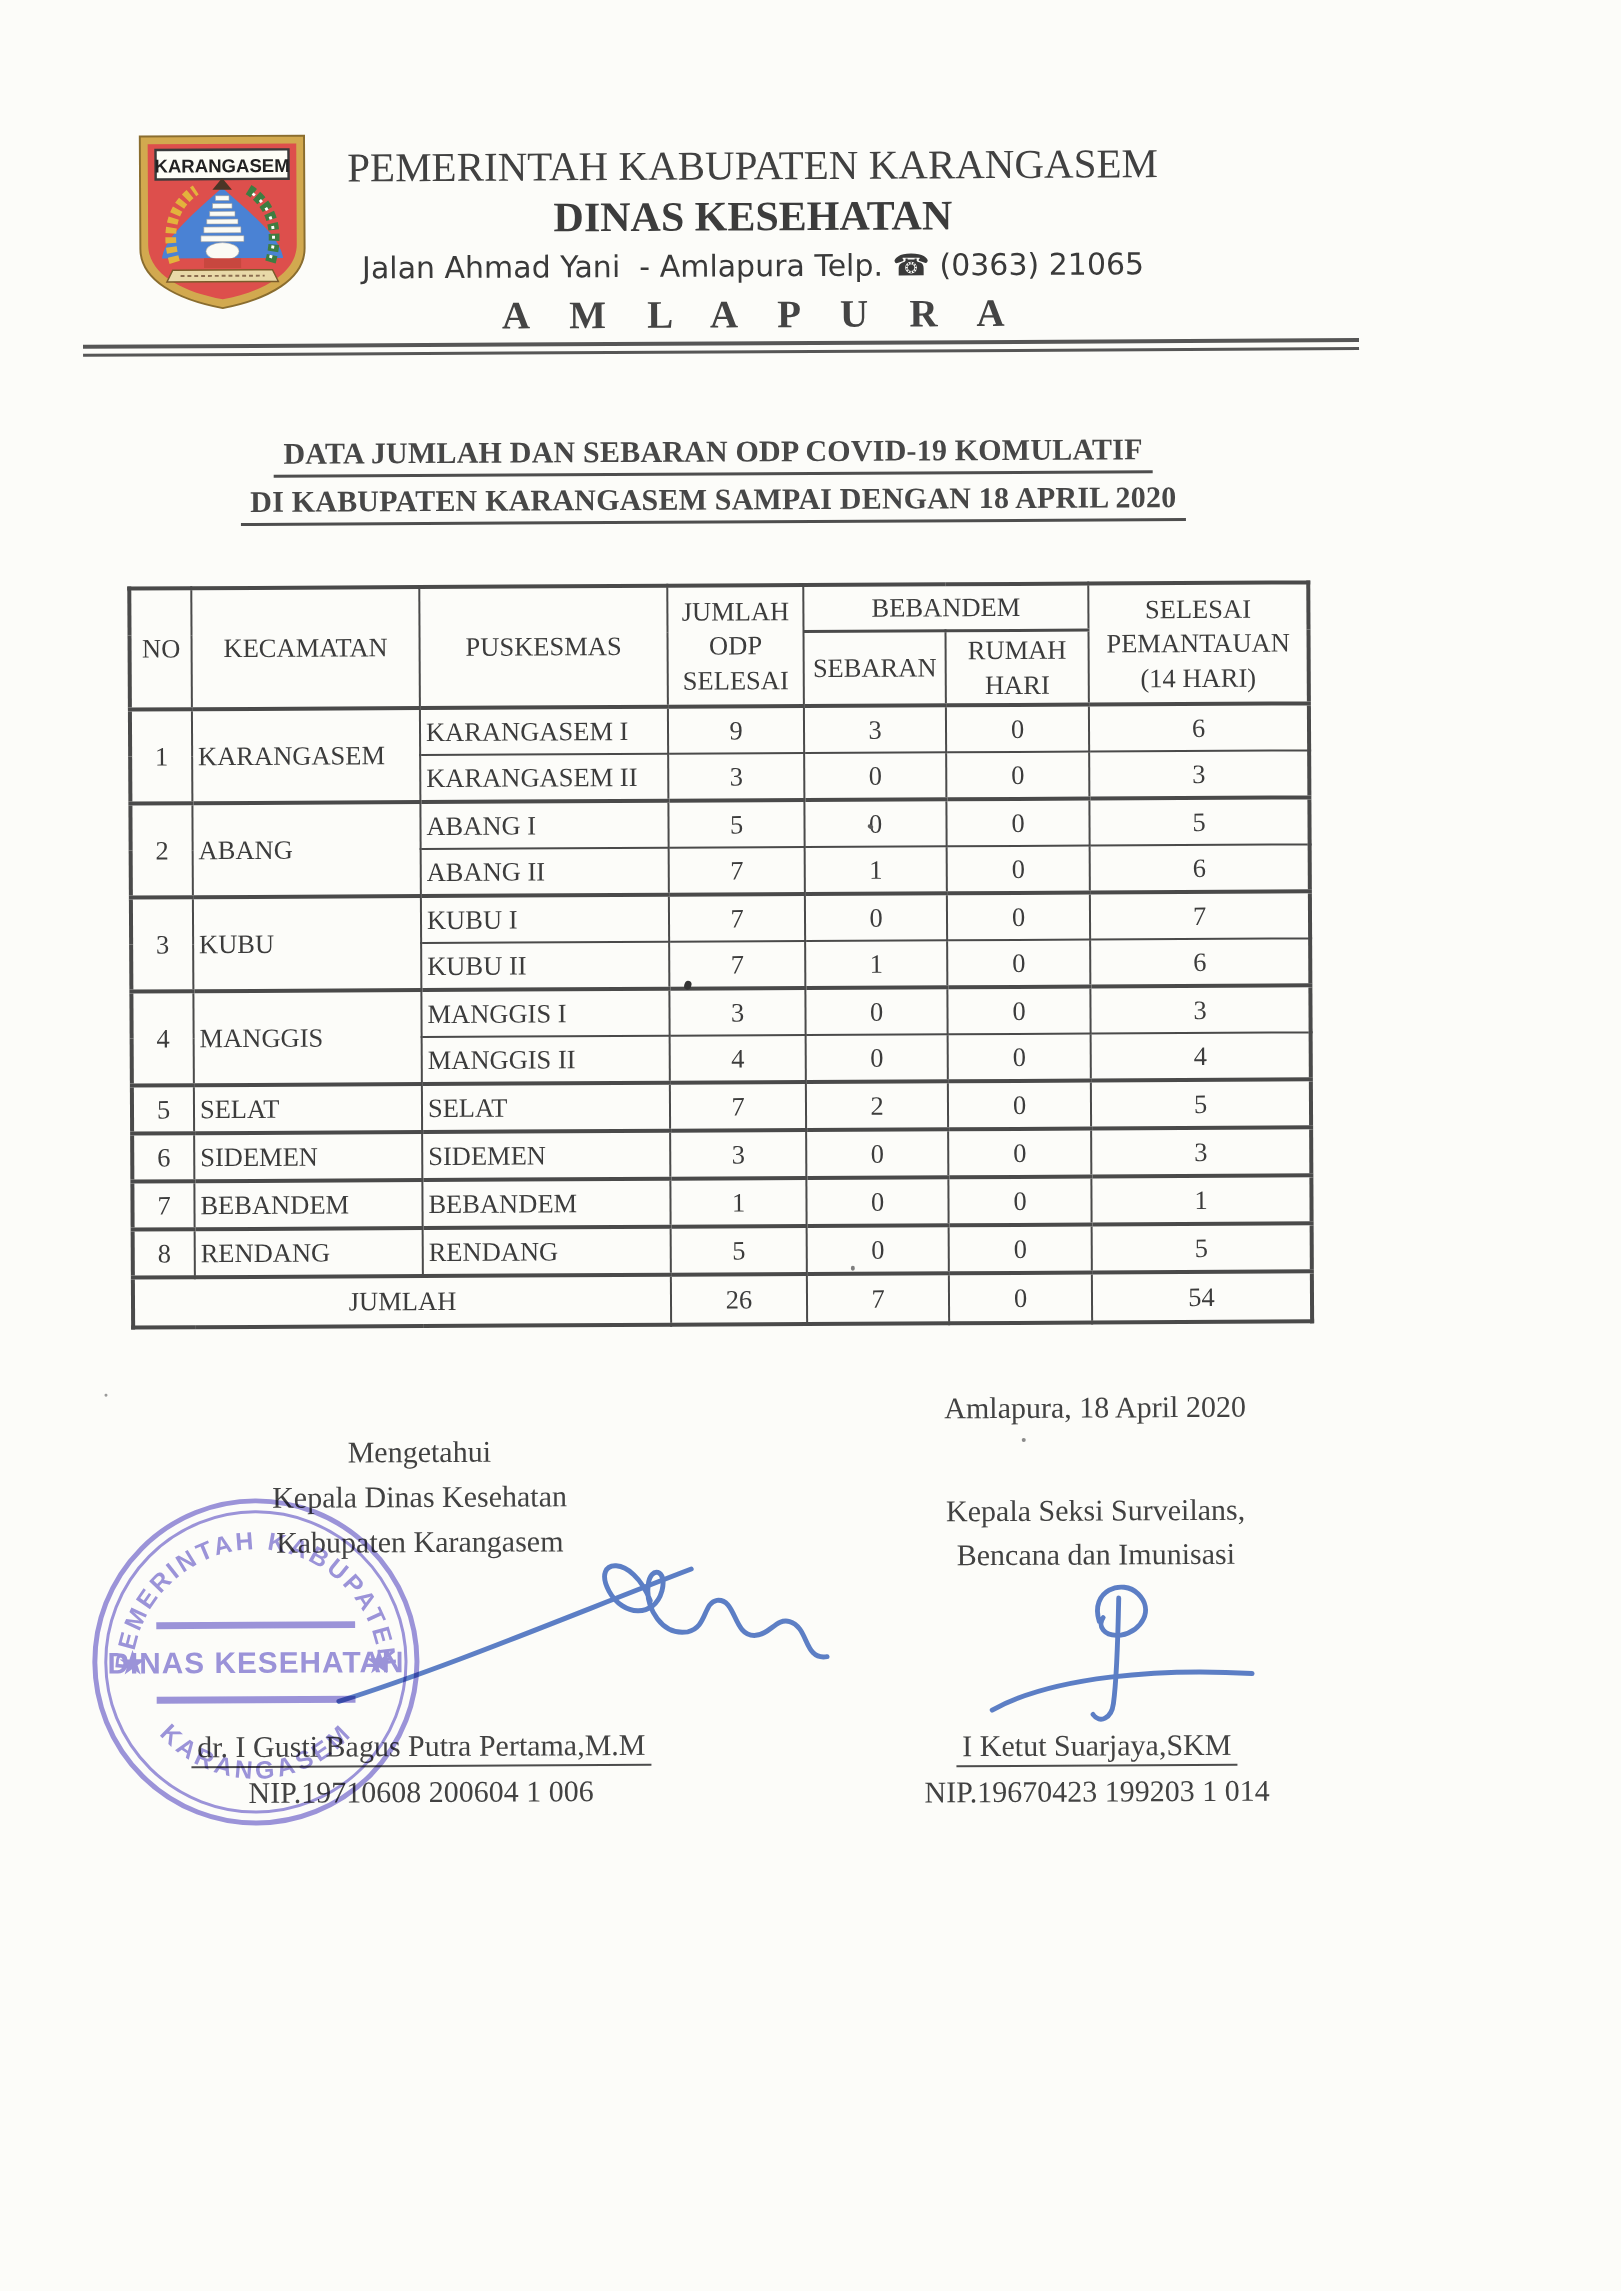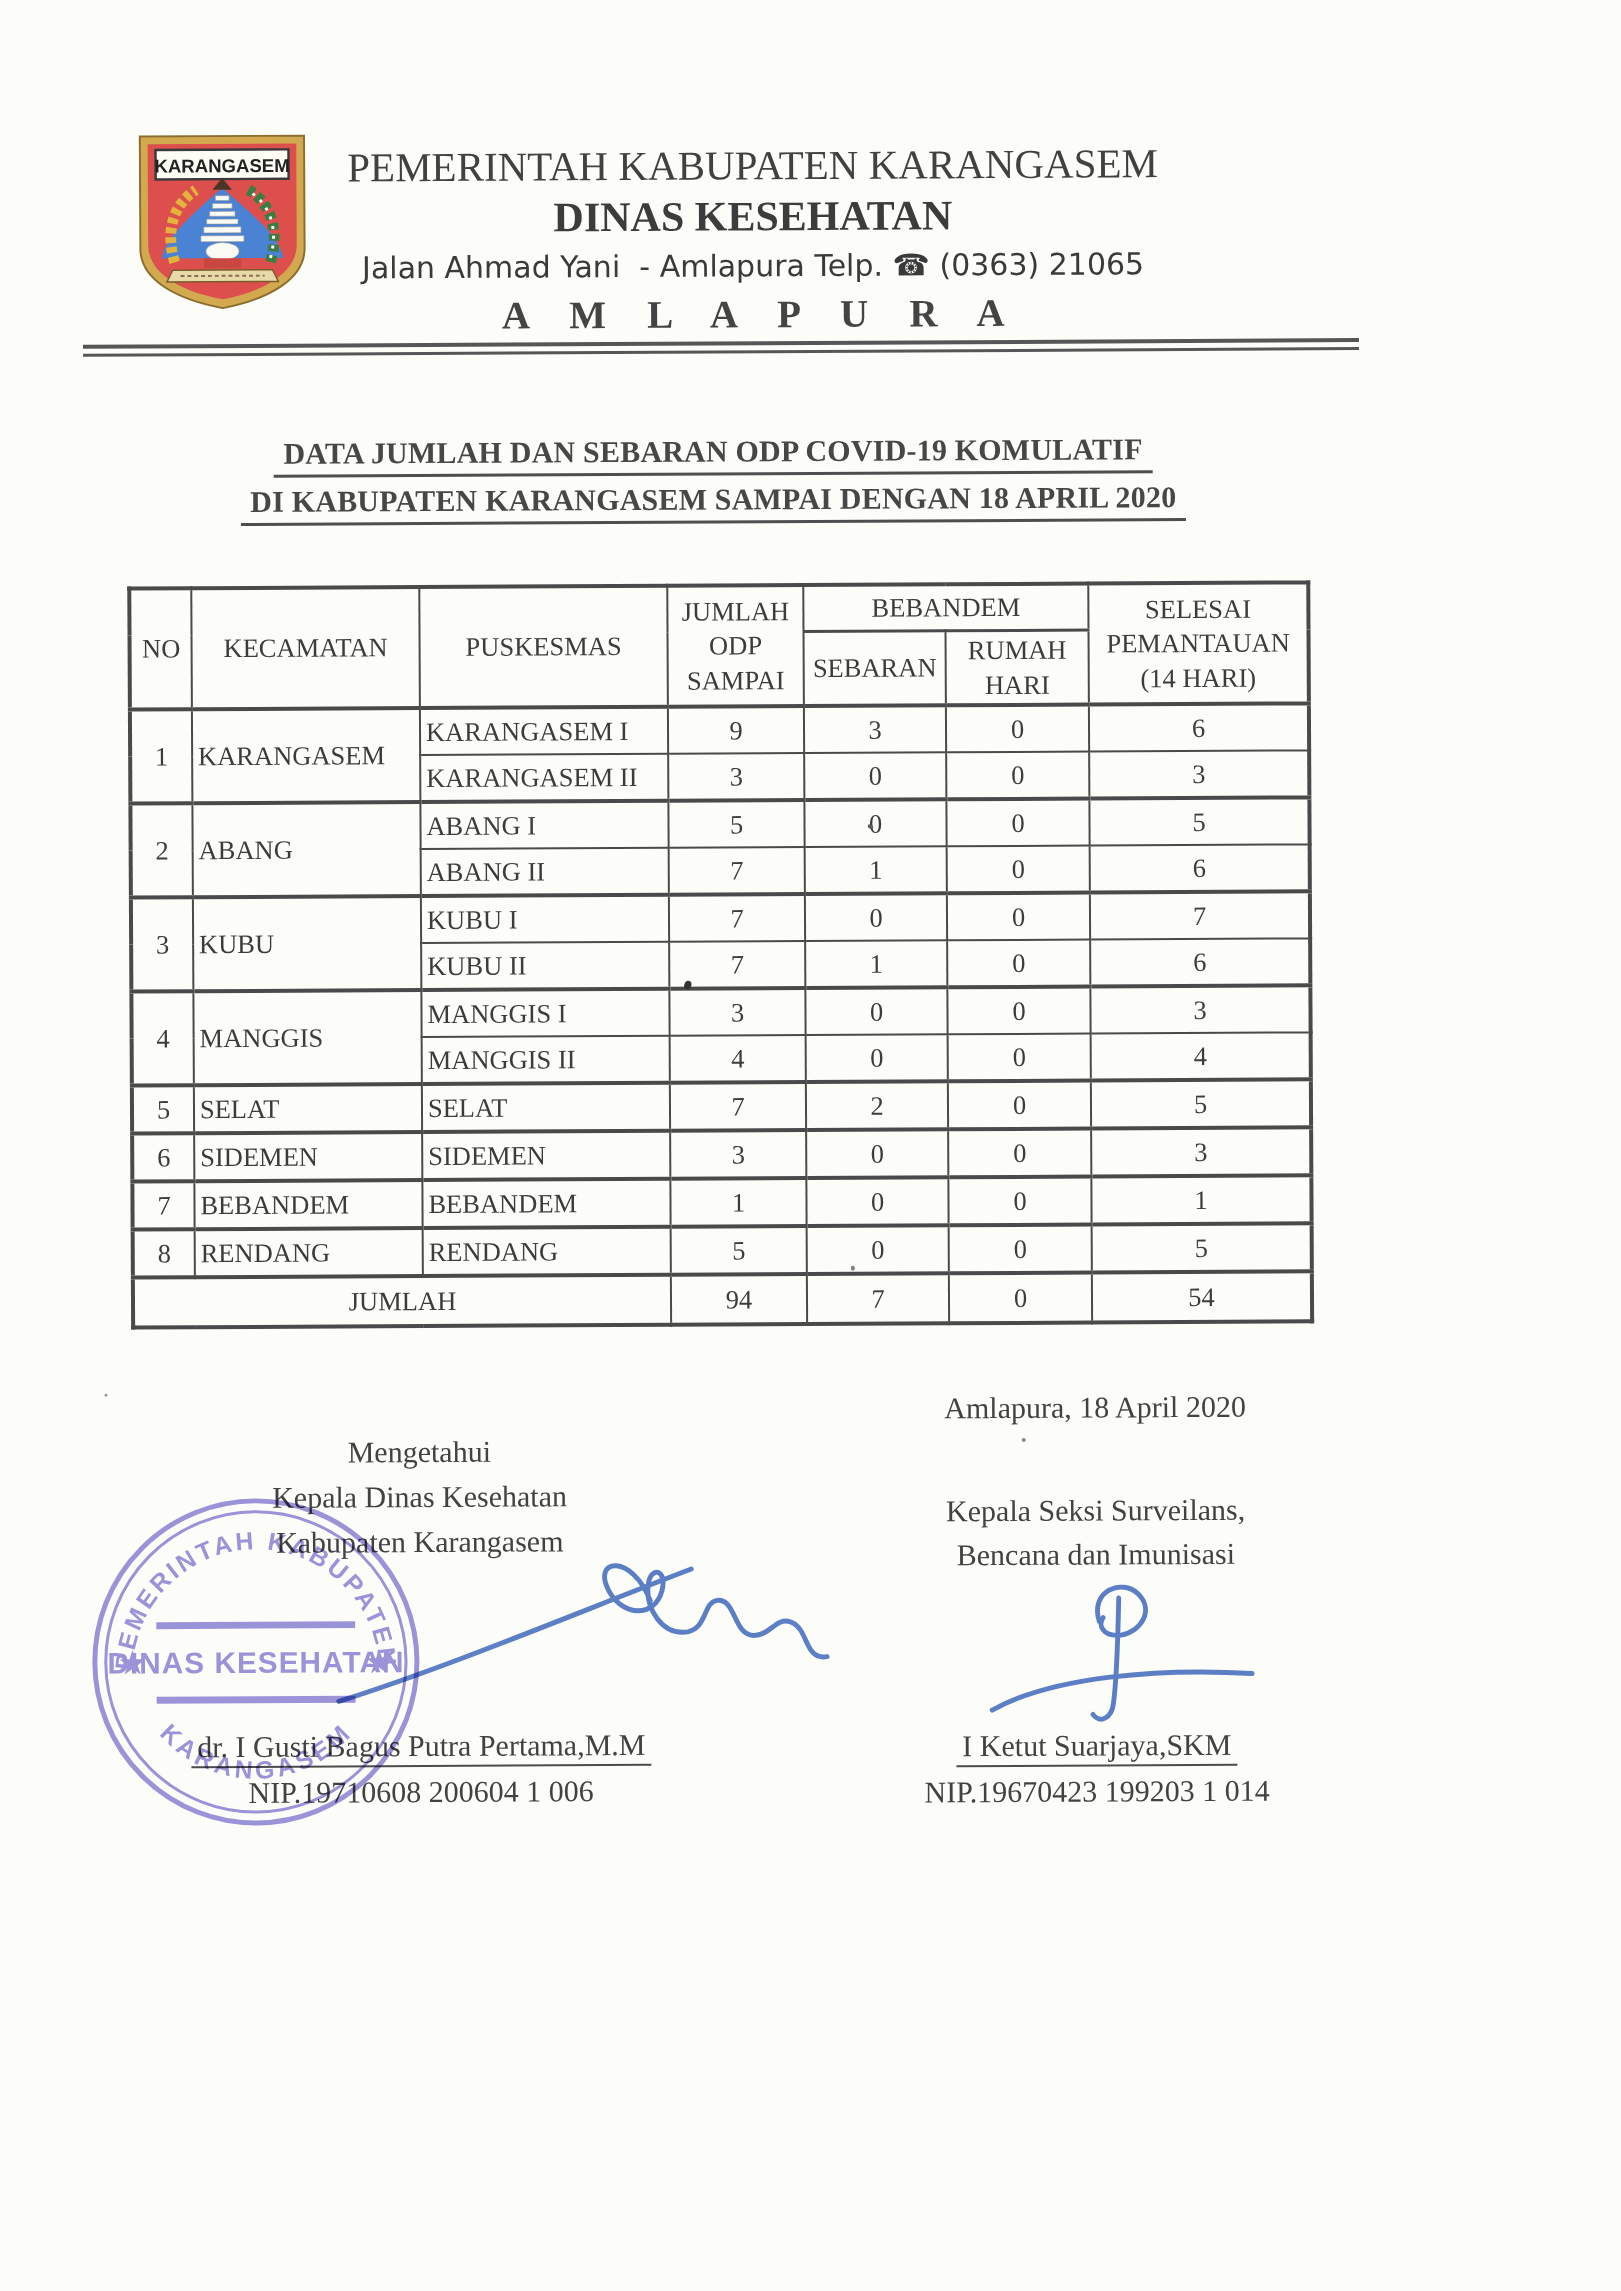--- a/index.html
+++ b/index.html
@@ -165,21 +165,21 @@
       <col style="width:136px">
         <col style="width:142px">
         <col style="width:143px">
         <col style="width:220px">
     </colgroup>
     <thead>
       <tr>
         <th rowspan="2">NO</th>
         <th rowspan="2">KECAMATAN</th>
         <th rowspan="2">PUSKESMAS</th>
-        <th rowspan="2">JUMLAH ODP SAMPAI</th>
+        <th rowspan="2">JUMLAH ODP SELESAI</th>
         <th colspan="2">BEBANDEM</th>
         <th rowspan="2">SELESAI PEMANTAUAN (14 HARI)</th>
       </tr>
       <tr>
         <th>SEBARAN</th>
         <th>RUMAH HARI</th>
       </tr>
     </thead>
     <tbody>
       <tr class="g-start">
@@ -277,21 +277,21 @@
         <td class="c-no">8</td>
         <td class="c-kec">RENDANG</td>
         <td class="c-pus">RENDANG</td>
         <td class="c-num">5</td>
         <td class="c-num">0</td>
         <td class="c-num">0</td>
         <td class="c-num">5</td>
       </tr>
       <tr class="total-row">
         <td colspan="3" class="total-label">JUMLAH</td>
-        <td class="c-num">94</td>
+        <td class="c-num">26</td>
         <td class="c-num">7</td>
         <td class="c-num">0</td>
         <td class="c-num">54</td>
       </tr>
     </tbody>
   </table>
 
   <div class="sign-right">
     <div class="sr-date">Amlapura, 18 April 2020</div>
     <div class="sr-title1">Kepala Seksi Surveilans,</div>

